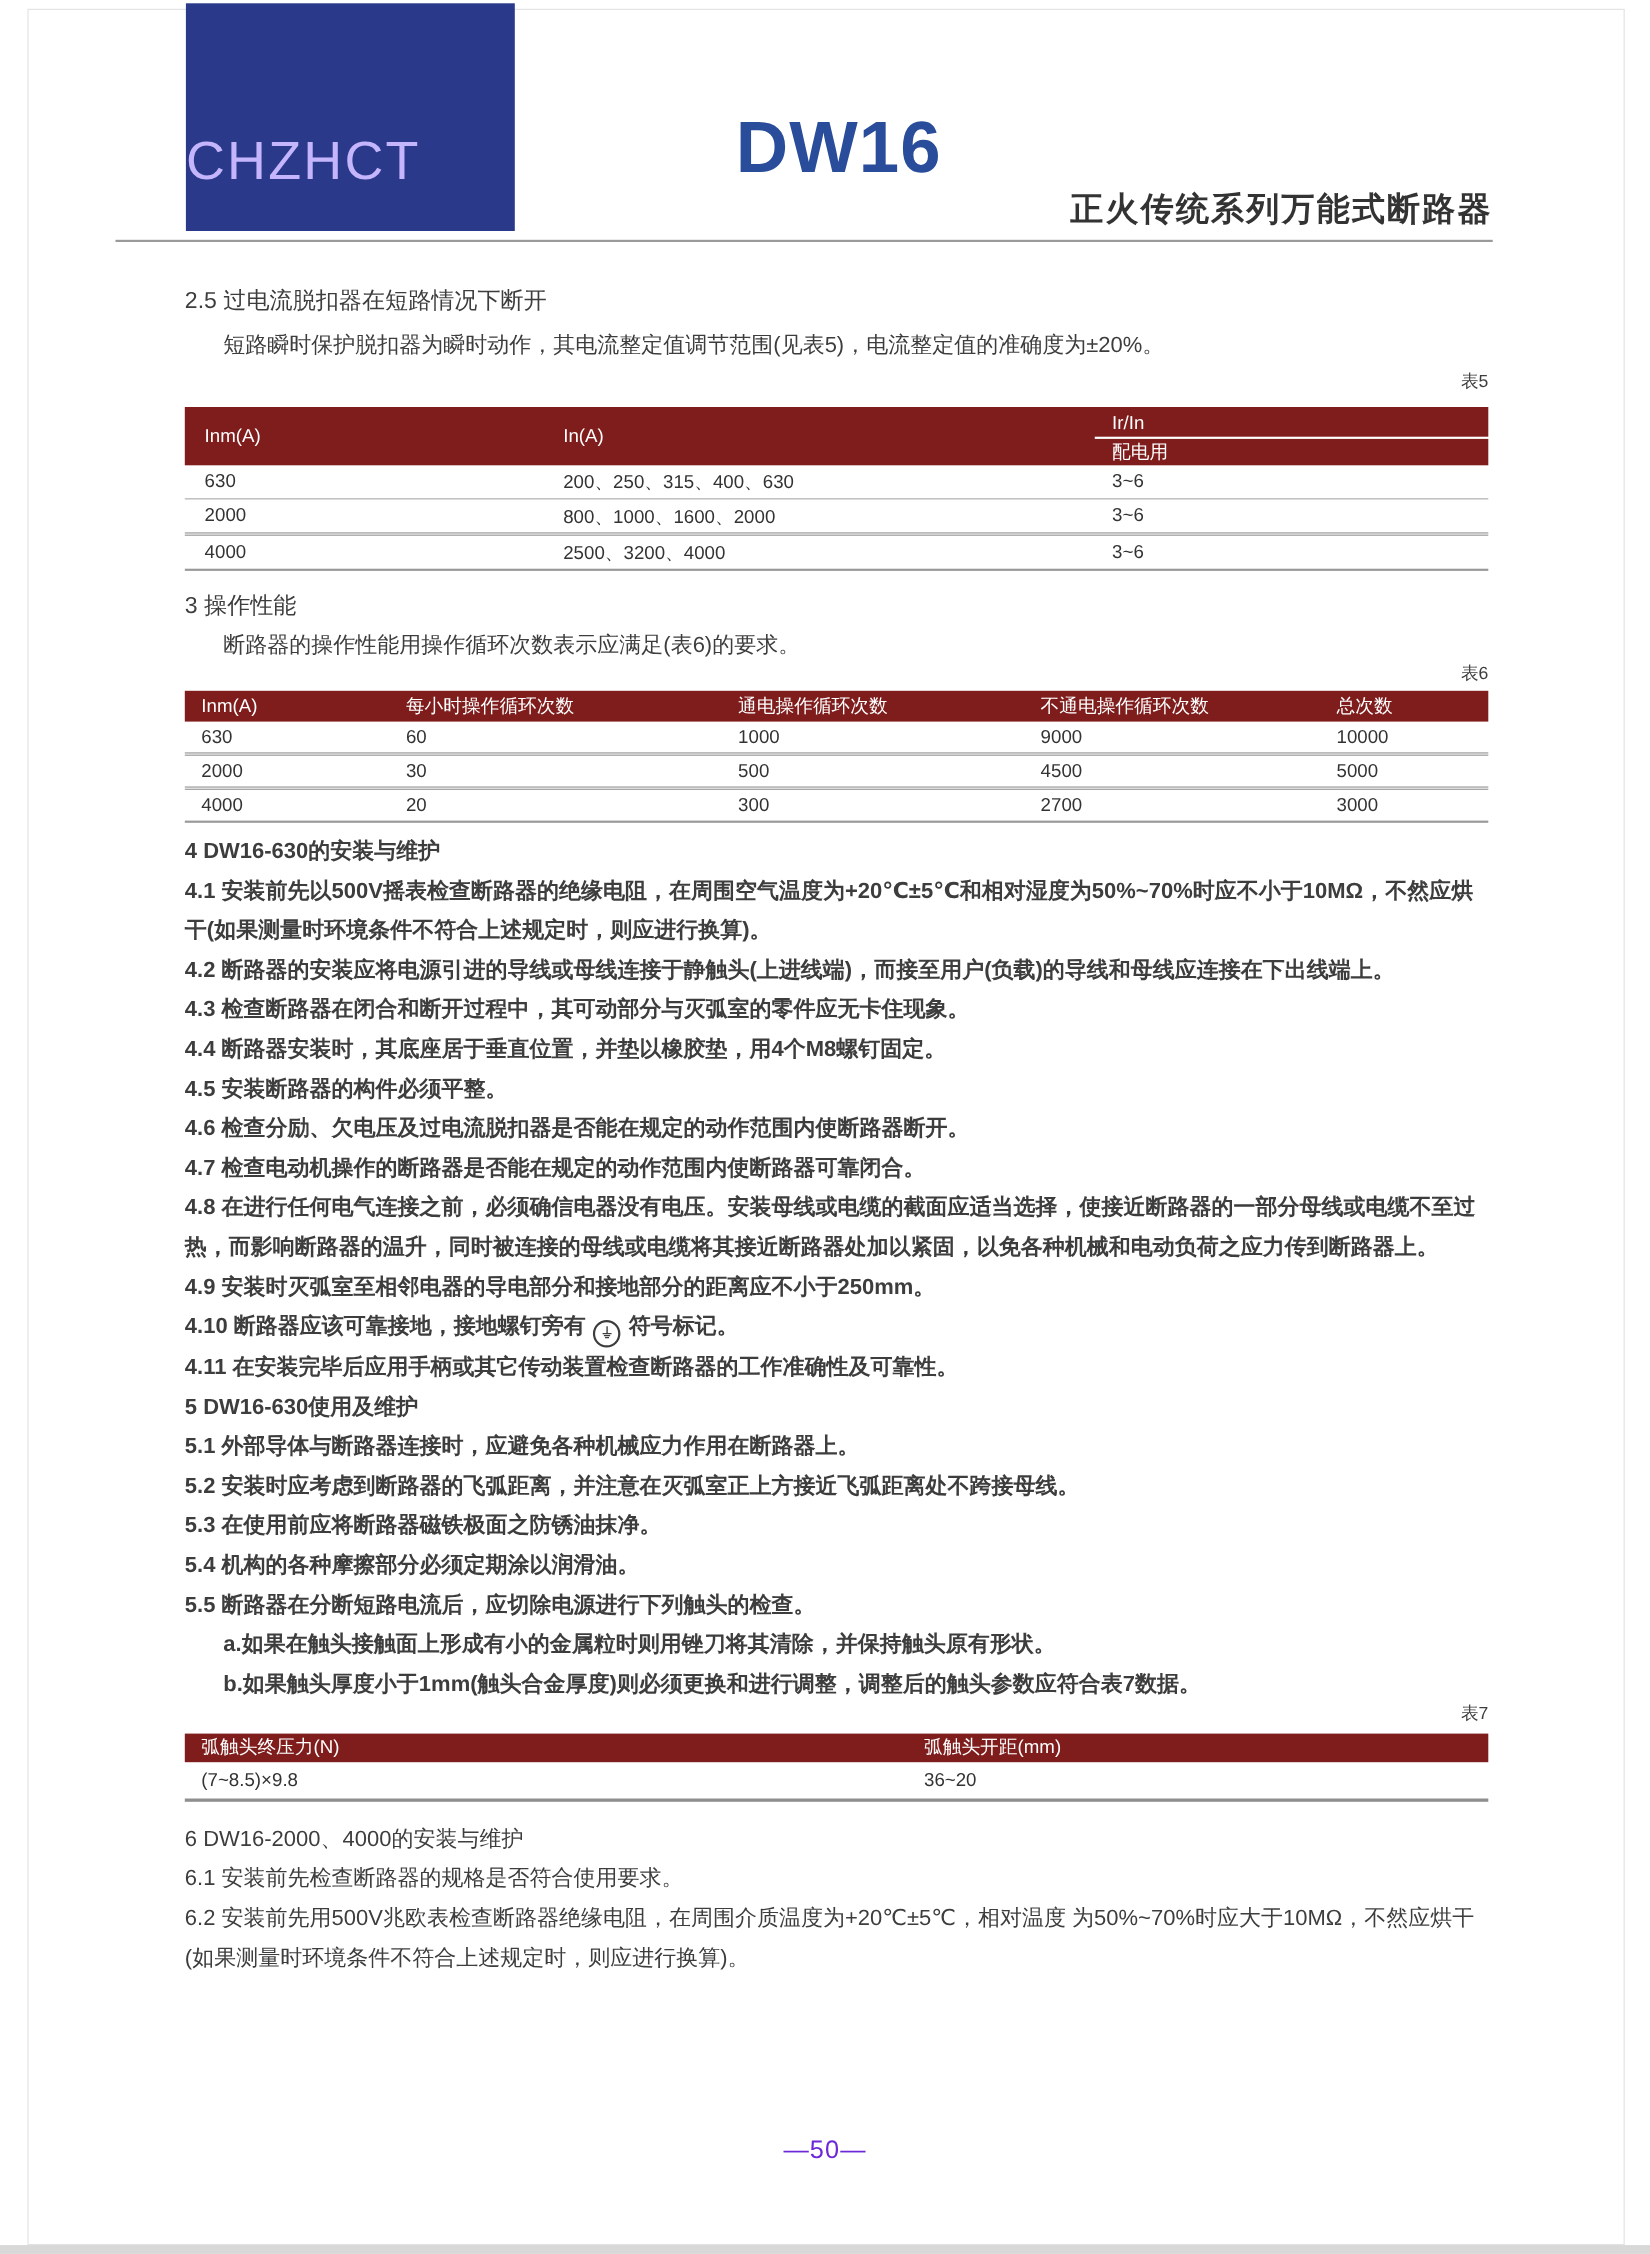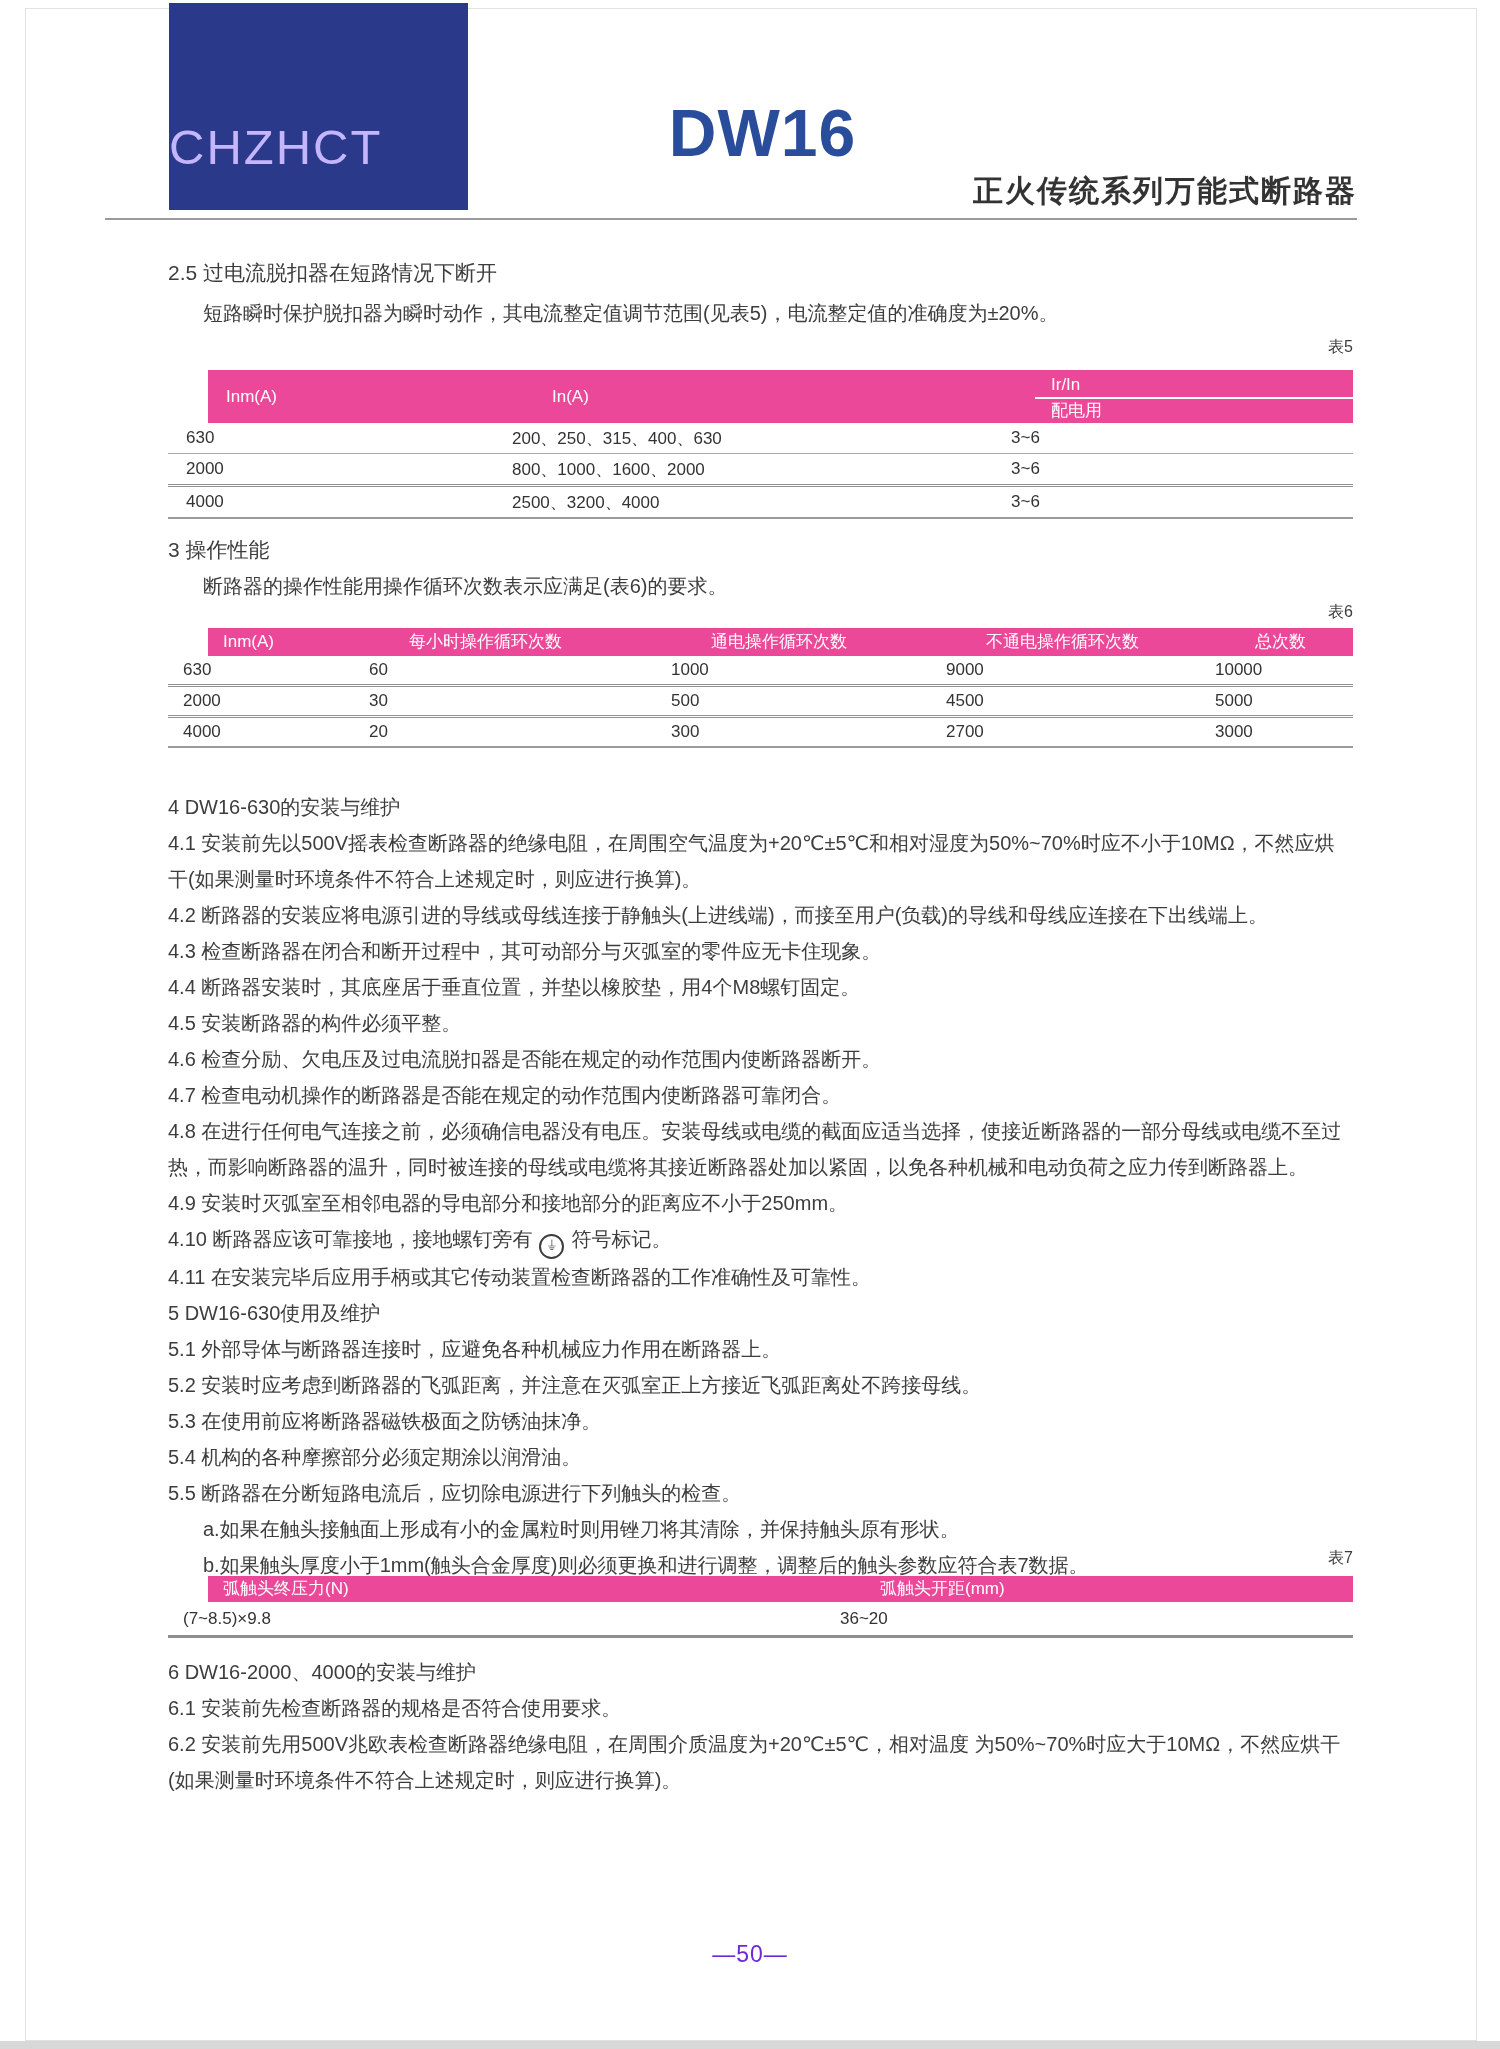--- a/index.html
+++ b/index.html
@@ -21,21 +21,21 @@
   .header-rule{position:absolute;left:105px;top:218px;width:1252px;height:2px;background:#9a9a9a;}
 
   
   .abs{position:absolute;}
   .sec-title{font-size:21px;color:#3d3d3d;white-space:nowrap;}
   .sec-body{font-size:20px;color:#3d3d3d;white-space:nowrap;}
   .tbl-label{width:1185px;text-align:right;font-size:16px;color:#3d3d3d;}
 
   
   .tbl{width:1185px;font-size:17px;color:#333333;}
-  .thead{background:#ec4899;color:#ffffff;display:flex;margin-left:40px;}
+  .thead{background:#7f1d1d;color:#ffffff;display:flex;}
   .trow{display:flex;align-items:center;}
   .cell{flex:none;overflow:hidden;white-space:nowrap;}
 
   
   .t5-head{height:53px;}
   .t5-c1{width:326px;padding-left:18px;}
   .t5-c2{width:483px;}
   .t5-c3{width:376px;}
   .t5-head .t5-c1,.t5-head .t5-c2{line-height:53px;}
   .t5-c3-stack{display:flex;flex-direction:column;}
@@ -145,21 +145,21 @@
     </div>
     <div class="trow t6-row t6-r3">
       <div class="cell t6-c1">4000</div>
       <div class="cell t6-c2">20</div>
       <div class="cell t6-c3">300</div>
       <div class="cell t6-c4">2700</div>
       <div class="cell t6-c5">3000</div>
     </div>
   </div>
 
-  <div class="abs para-block" style="left:168px;top:789px;">
+  <div class="abs para-block" style="left:168px;top:756px;font-weight:bold;">
     <div class="line">4 DW16-630的安装与维护</div>
     <div class="line">4.1 安装前先以500V摇表检查断路器的绝缘电阻，在周围空气温度为+20℃±5℃和相对湿度为50%~70%时应不小于10MΩ，不然应烘</div>
     <div class="line">干(如果测量时环境条件不符合上述规定时，则应进行换算)。</div>
     <div class="line">4.2 断路器的安装应将电源引进的导线或母线连接于静触头(上进线端)，而接至用户(负载)的导线和母线应连接在下出线端上。</div>
     <div class="line">4.3 检查断路器在闭合和断开过程中，其可动部分与灭弧室的零件应无卡住现象。</div>
     <div class="line">4.4 断路器安装时，其底座居于垂直位置，并垫以橡胶垫，用4个M8螺钉固定。</div>
     <div class="line">4.5 安装断路器的构件必须平整。</div>
     <div class="line">4.6 检查分励、欠电压及过电流脱扣器是否能在规定的动作范围内使断路器断开。</div>
     <div class="line">4.7 检查电动机操作的断路器是否能在规定的动作范围内使断路器可靠闭合。</div>
     <div class="line">4.8 在进行任何电气连接之前，必须确信电器没有电压。安装母线或电缆的截面应适当选择，使接近断路器的一部分母线或电缆不至过</div>

